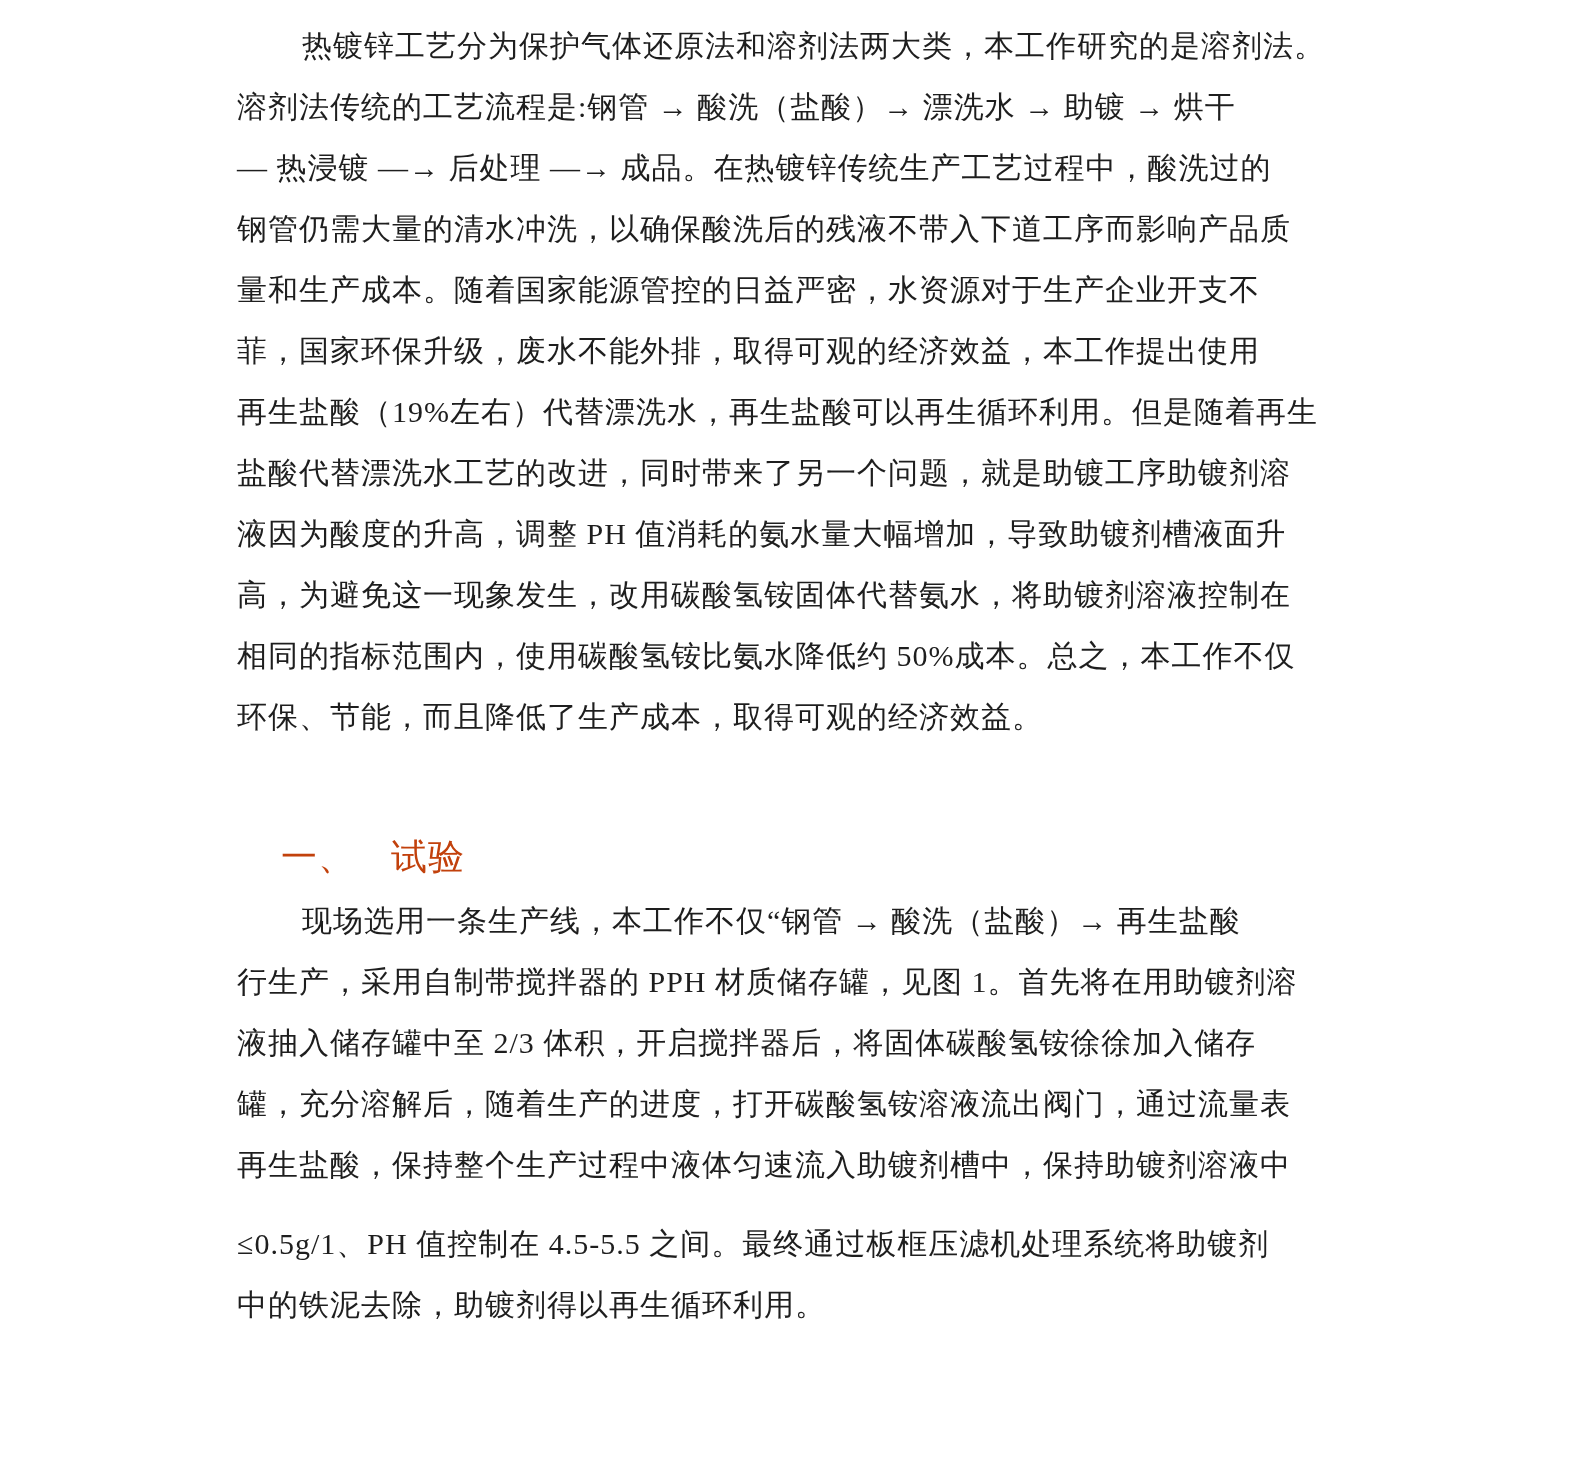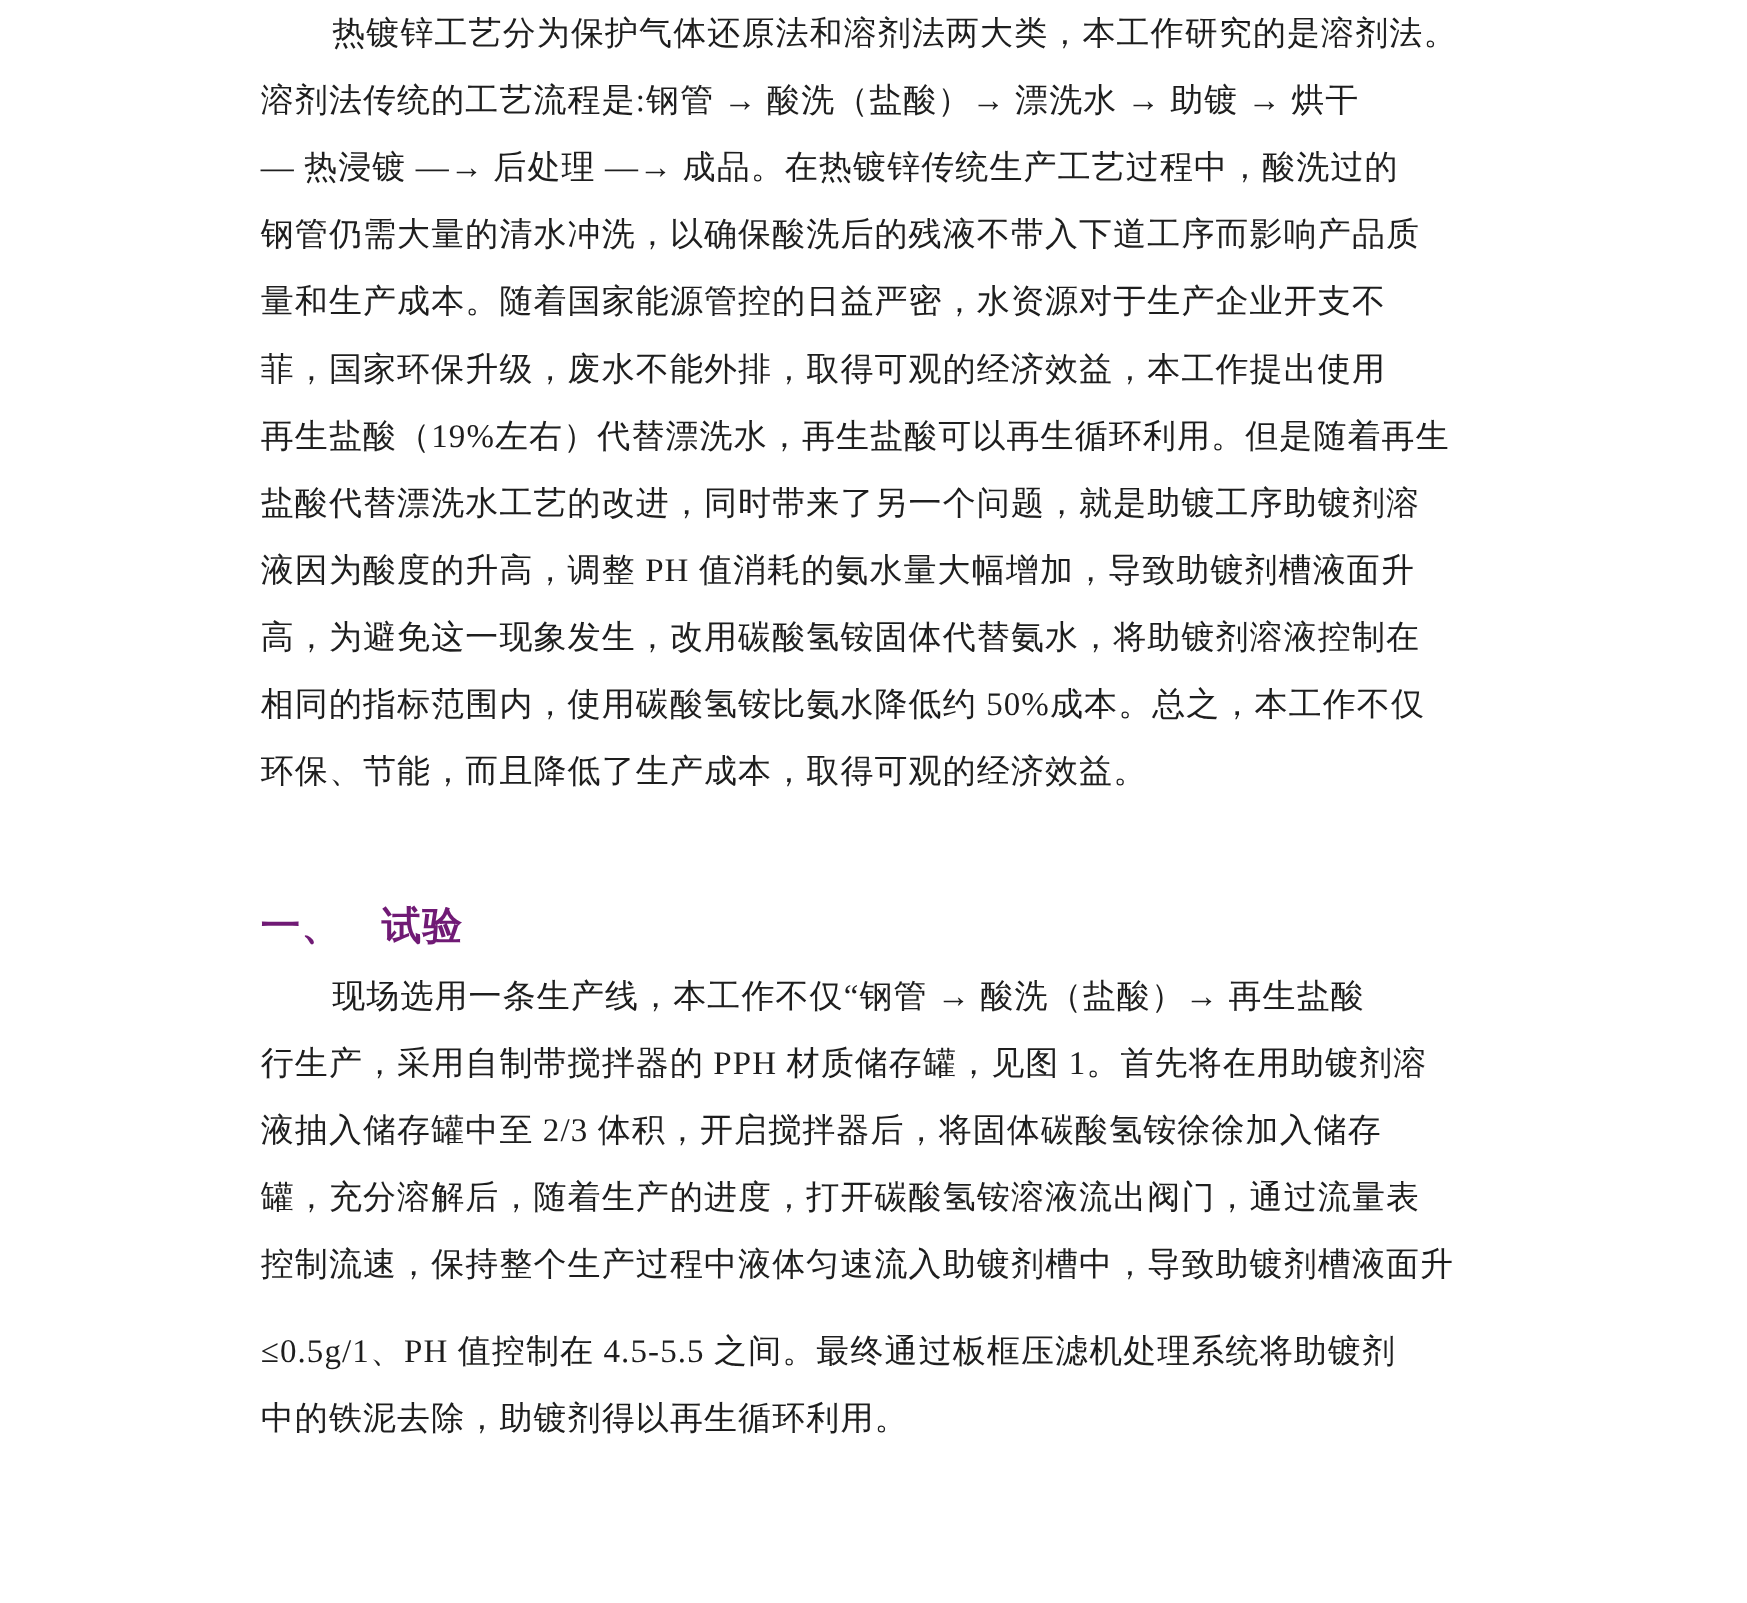--- a/index.html
+++ b/index.html
@@ -14,39 +14,41 @@
     background: #ffffff;
     overflow: hidden;
     font-family: "Liberation Serif", "DejaVu Serif", serif;
     color: #1e1e1e;
   }
   .text-block {
     position: absolute;
     left: 237px;
     top: 0;
     width: 1155px;
+    padding-top: 15px;
     font-size: 30px;
     line-height: 61px;
     letter-spacing: 1px;
   }
   .line {
     height: 61px;
     white-space: nowrap;
   }
   .indent {
     text-indent: 65px;
   }
   .section-heading {
     margin-top: 78px;
     height: 65px;
     line-height: 65px;
     font-size: 36px;
-    font-weight: bold;
-    color: #701a75;
+    font-weight: normal;
+    color: #c2410c;
     white-space: nowrap;
+    margin-left: 44px;
   }
   .section-heading .heading-num {
     margin-right: 36px;
   }
   .gap-top {
     margin-top: 18px;
     font-family: Liberation Serif, serif;
   }
 </style>
 </head>
@@ -69,18 +71,18 @@
     <div class="line">环保、节能，而且降低了生产成本，取得可观的经济效益。</div>
 
     <div class="section-heading">
       <span class="heading-num">一、</span><span>试验</span>
     </div>
 
     <div class="line indent">现场选用一条生产线，本工作不仅“钢管 → 酸洗（盐酸）→ 再生盐酸</div>
     <div class="line">行生产，采用自制带搅拌器的 PPH 材质储存罐，见图 1。首先将在用助镀剂溶</div>
     <div class="line">液抽入储存罐中至 2/3 体积，开启搅拌器后，将固体碳酸氢铵徐徐加入储存</div>
     <div class="line">罐，充分溶解后，随着生产的进度，打开碳酸氢铵溶液流出阀门，通过流量表</div>
-    <div class="line">控制流速，保持整个生产过程中液体匀速流入助镀剂槽中，导致助镀剂槽液面升</div>
+    <div class="line">再生盐酸，保持整个生产过程中液体匀速流入助镀剂槽中，保持助镀剂溶液中</div>
     <div class="line gap-top">≤0.5g/1、PH 值控制在 4.5-5.5 之间。最终通过板框压滤机处理系统将助镀剂</div>
     <div class="line">中的铁泥去除，助镀剂得以再生循环利用。</div>
 
   </div>
 </div>
 
 </body></html>

